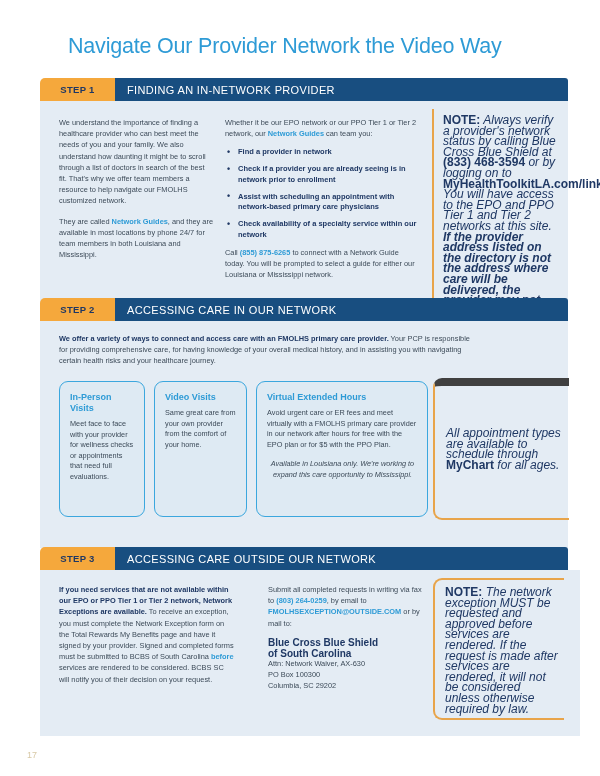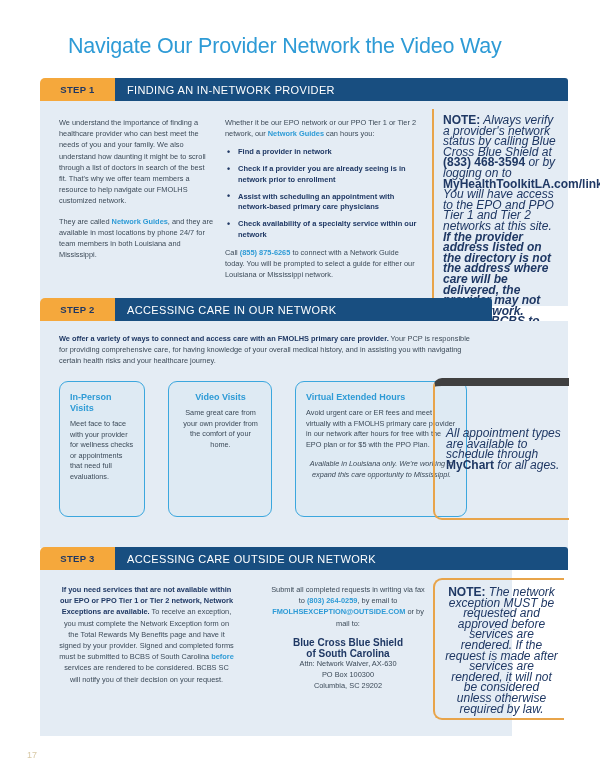--- a/index.html
+++ b/index.html
@@ -83,56 +83,56 @@
     font-size: 7.5px; line-height: 10.5px; font-weight: 700; color: #1F3864;
   }
   ul.bullets li:before {
     content: "•"; position: absolute; left: 2px; top: -0.5px;
     font-size: 9px; color: #1F3864;
   }
   .para { margin-bottom: 9px; }
 
   
   #sec2 { top: 298px; width: 528px; }
-  #sec2 .step-bar { width: 377px; }
+  #sec2 .step-bar { width: 453px; }
   #sec2 .panel { width: 528px; height: 227px; }
   #s2-intro { position: absolute; left: 19px; top: 12px; width: 420px; }
   #s2-intro .lead { font-weight: 700; color: #1F3864; }
 
-  .cards { position: absolute; left: 19px; top: 60px; display: flex; gap: 23px; }
+  .cards { position: absolute; left: 19px; top: 60px; display: flex; gap: 9px; }
   .card {
     background: #DEEAF3;
     border: 1.2px solid #3BA7DE;
     border-radius: 9px;
     padding: 10px 9px 10px 10px;
     height: 136px;
   }
   .card.c1 { width: 86px; }
-  .card.c2 { width: 104px; text-align: center; }
+  .card.c2 { width: 93px; }
   .card.c3 { width: 172px; }
   .card h4 {
     font-size: 9px; font-weight: 700; color: #2E9BD6;
     line-height: 11px; margin-bottom: 5px;
   }
   .card p { font-size: 7.3px; line-height: 10.6px; color: #3C4A58; }
   .card p.ital { font-style: italic; margin-top: 9px; text-align: center; }
 
   #s2-note {
     position: absolute; left: 393px; top: 57px; width: 136px; height: 142px;
     border-left: 2px solid #E8A44A;
     border-top: 8px solid #404040;
     border-bottom: 2px solid #E8A44A;
     border-radius: 9px 0 0 9px;
     padding: 42px 6px 6px 11px;
   }
 
   
   #sec3 { top: 547px; width: 528px; }
   #sec3 .step-bar { width: 453px; }
-  #sec3 .panel { width: 472px; height: 166px; text-align: center; }
+  #sec3 .panel { width: 540px; height: 166px; }
   #s3-col1 { position: absolute; left: 19px; top: 14px; width: 175px; }
   #s3-col2 { position: absolute; left: 228px; top: 14px; width: 160px; }
   #s3-note {
     position: absolute; left: 393px; top: 8px; width: 131px; height: 142px;
     border-left: 2px solid #E8A44A;
     border-top: 2px solid #E8A44A;
     border-bottom: 2px solid #E8A44A;
     border-radius: 9px 0 0 9px;
     padding: 7px 6px 6px 10px;
   }
@@ -161,21 +161,21 @@
       <span>FINDING AN IN-NETWORK PROVIDER</span>
     </div>
     <div class="panel">
 
       <div id="s1-col1">
         <p class="body-txt para">We understand the importance of finding a healthcare provider who can best meet the needs of you and your family. We also understand how daunting it might be to scroll through a list of doctors in search of the best fit. That's why we offer team members a resource to help navigate our FMOLHS customized network.</p>
         <p class="body-txt"><span>They are called </span><span class="lnk">Network Guides</span><span>, and they are available in most locations by phone 24/7 for team members in both Louisiana and Mississippi.</span></p>
       </div>
 
       <div id="s1-col2">
-        <p class="body-txt"><span>Whether it be our EPO network or our PPO Tier 1 or Tier 2 network, our </span><span class="lnk">Network Guides</span><span> can hours you:</span></p>
+        <p class="body-txt"><span>Whether it be our EPO network or our PPO Tier 1 or Tier 2 network, our </span><span class="lnk">Network Guides</span><span> can team you:</span></p>
         <ul class="bullets">
           <li>Find a provider in network</li>
           <li>Check if a provider you are already seeing is in network prior to enrollment</li>
           <li>Assist with scheduling an appointment with network-based primary care physicians</li>
           <li>Check availability of a specialty service within our network</li>
         </ul>
         <p class="body-txt" style="margin-top:4px;"><span>Call </span><span class="lnk">(855) 875-6265</span><span> to connect with a Network Guide today. You will be prompted to select a guide for either our Louisiana or Mississippi network.</span></p>
       </div>
 
       <div id="s1-note">

